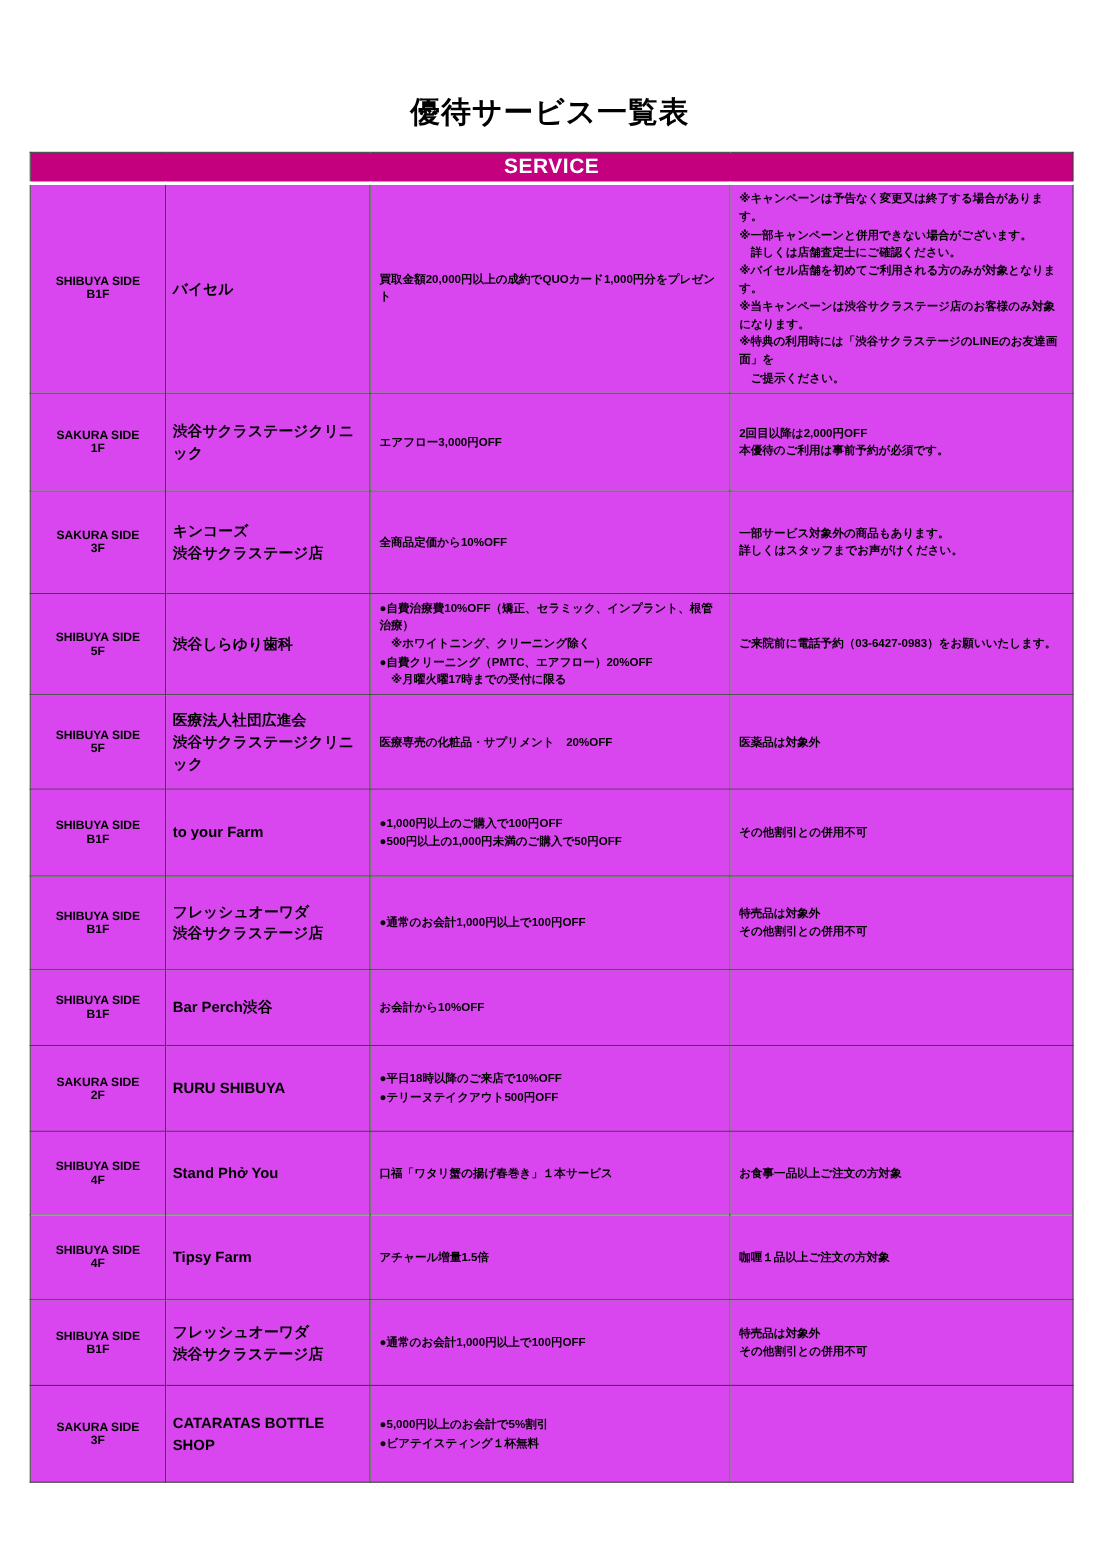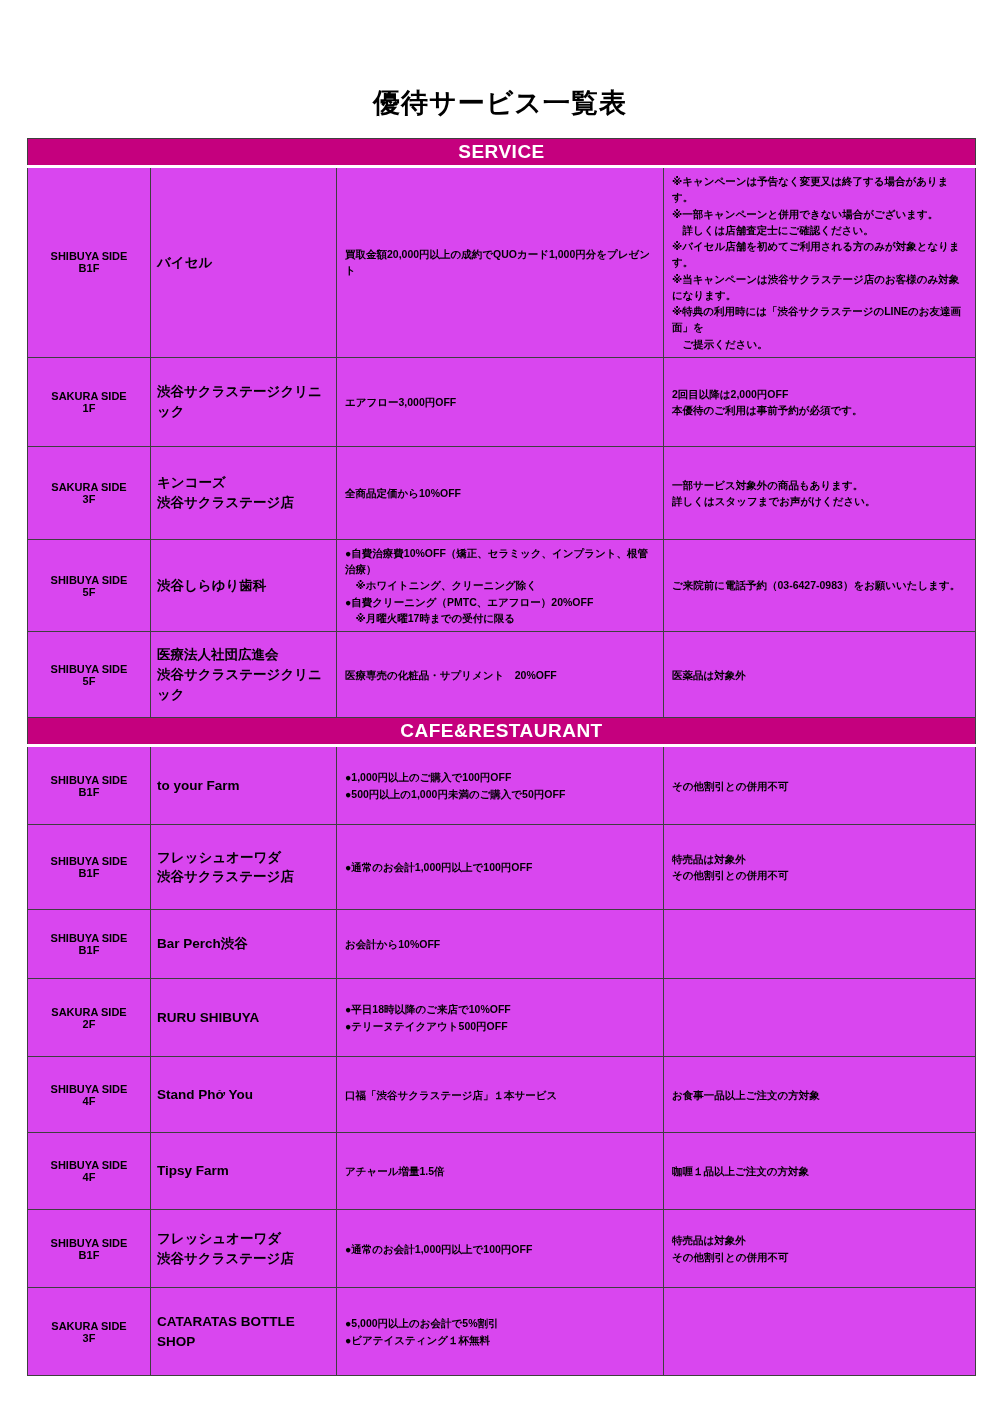--- a/index.html
+++ b/index.html
@@ -140,23 +140,20 @@
           <div class="locwrap">
             <span class="side">SHIBUYA SIDE</span>
             <span class="floor">5F</span>
           </div>
         </td>
         <td class="name">医療法人社団広進会
 渋谷サクラステージクリニック</td>
         <td class="offer">医療専売の化粧品・サプリメント　20%OFF</td>
         <td class="notes">医薬品は対象外</td>
       </tr>
-      <tr class="section-row" style="height: 27px;">
-        <td class="section" colspan="4">CAFE&amp;RESTAURANT</td>
-      </tr>
       <tr class="data-row" style="height: 79px;">
         <td class="loc">
           <div class="locwrap">
             <span class="side">SHIBUYA SIDE</span>
             <span class="floor">B1F</span>
           </div>
         </td>
         <td class="name">to your Farm</td>
         <td class="offer">●1,000円以上のご購入で100円OFF
 ●500円以上の1,000円未満のご購入で50円OFF</td>
@@ -199,21 +196,21 @@
         <td class="notes"></td>
       </tr>
       <tr class="data-row" style="height: 76px;">
         <td class="loc">
           <div class="locwrap">
             <span class="side">SHIBUYA SIDE</span>
             <span class="floor">4F</span>
           </div>
         </td>
         <td class="name">Stand Phở You</td>
-        <td class="offer">口福「渋谷サクラステージ店」１本サービス</td>
+        <td class="offer">口福「ワタリ蟹の揚げ春巻き」１本サービス</td>
         <td class="notes">お食事一品以上ご注文の方対象</td>
       </tr>
       <tr class="data-row" style="height: 77px;">
         <td class="loc">
           <div class="locwrap">
             <span class="side">SHIBUYA SIDE</span>
             <span class="floor">4F</span>
           </div>
         </td>
         <td class="name">Tipsy Farm</td>

